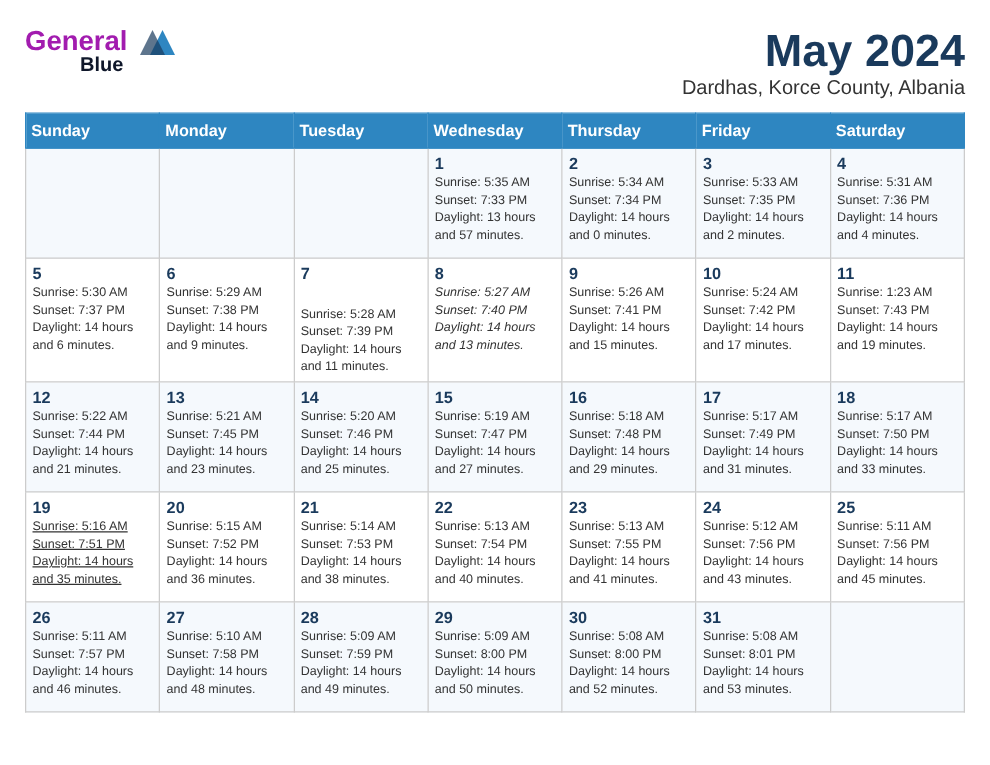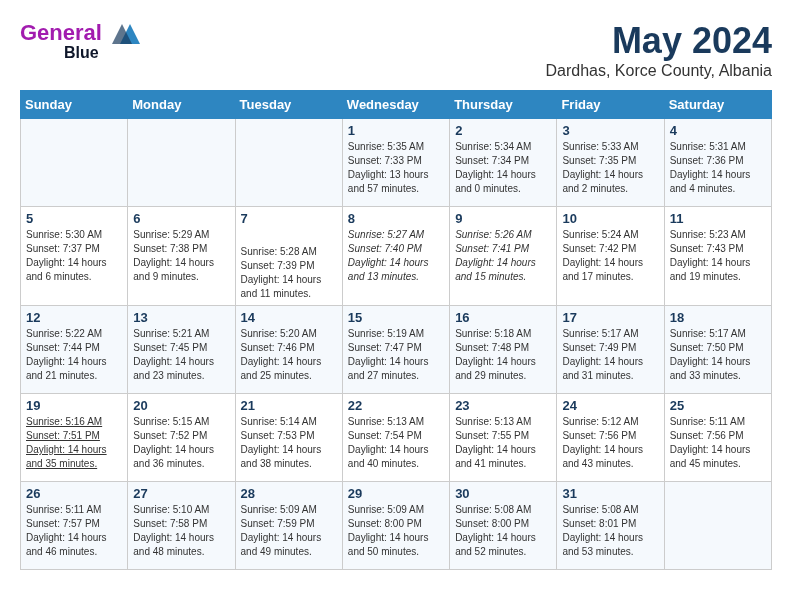--- a/index.html
+++ b/index.html
@@ -168,35 +168,35 @@
         </td>
         <td>
           <span class="day-number">8</span>
           <div class="day-info" style="white-space: pre-line; font-style: italic;">Sunrise: 5:27 AM
 Sunset: 7:40 PM
 Daylight: 14 hours
 and 13 minutes.</div>
         </td>
         <td>
           <span class="day-number">9</span>
-          <div class="day-info" style="white-space: pre-line; font-style: italic;">Sunrise: 5:26 AM
+          <div class="day-info" style="white-space: pre-line;">Sunrise: 5:26 AM
 Sunset: 7:41 PM
 Daylight: 14 hours
 and 15 minutes.</div>
         </td>
         <td>
           <span class="day-number">10</span>
           <div class="day-info" style="white-space: pre-line;">Sunrise: 5:24 AM
 Sunset: 7:42 PM
 Daylight: 14 hours
 and 17 minutes.</div>
         </td>
         <td>
           <span class="day-number">11</span>
-          <div class="day-info" style="white-space: pre-line;">Sunrise: 5:23 AM
+          <div class="day-info" style="white-space: pre-line;">Sunrise: 1:23 AM
 Sunset: 7:43 PM
 Daylight: 14 hours
 and 19 minutes.</div>
         </td>
       </tr>
       <tr>
         <td>
           <span class="day-number">12</span>
           <div class="day-info" style="white-space: pre-line;">Sunrise: 5:22 AM
 Sunset: 7:44 PM

